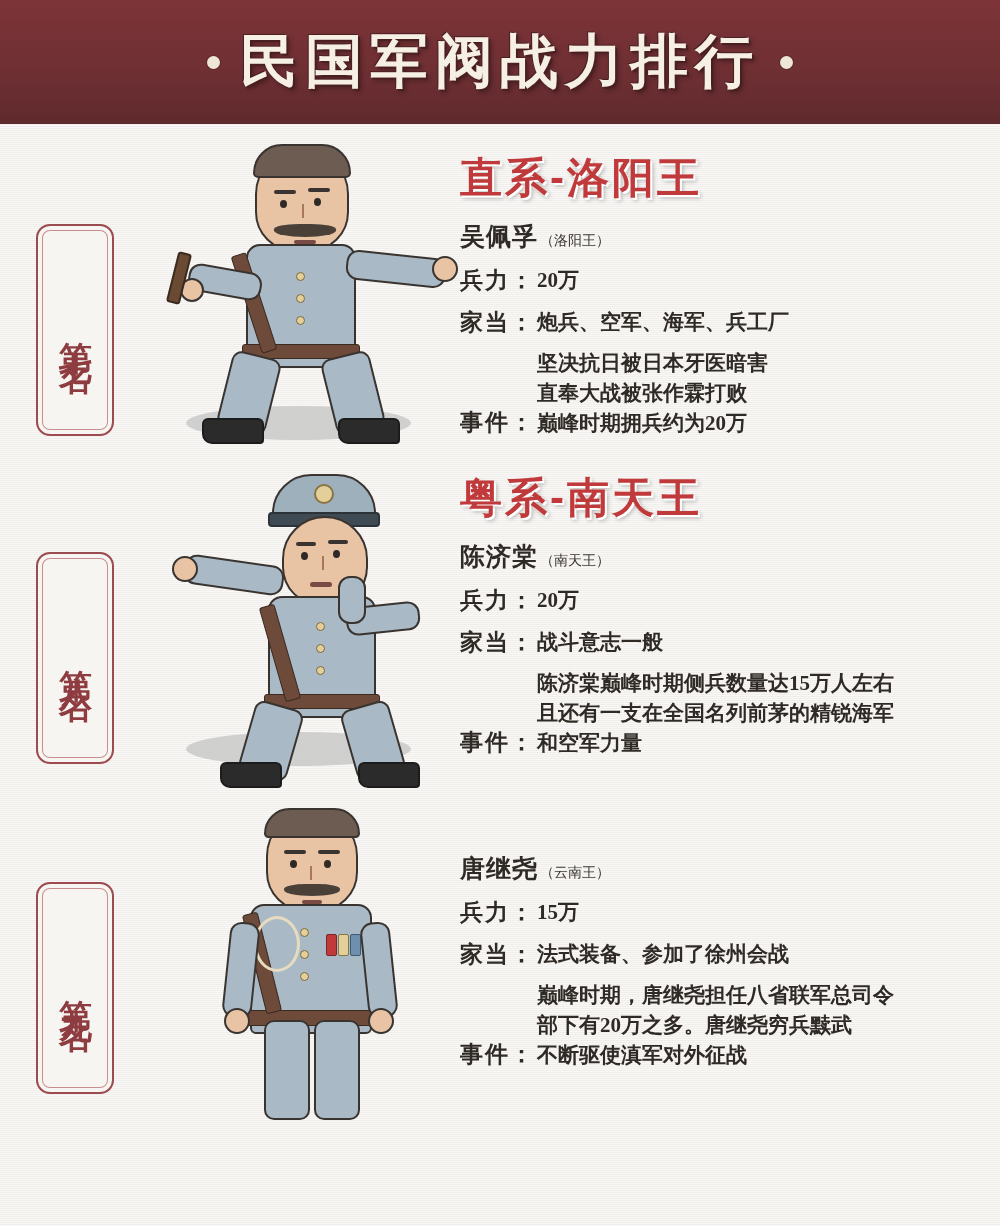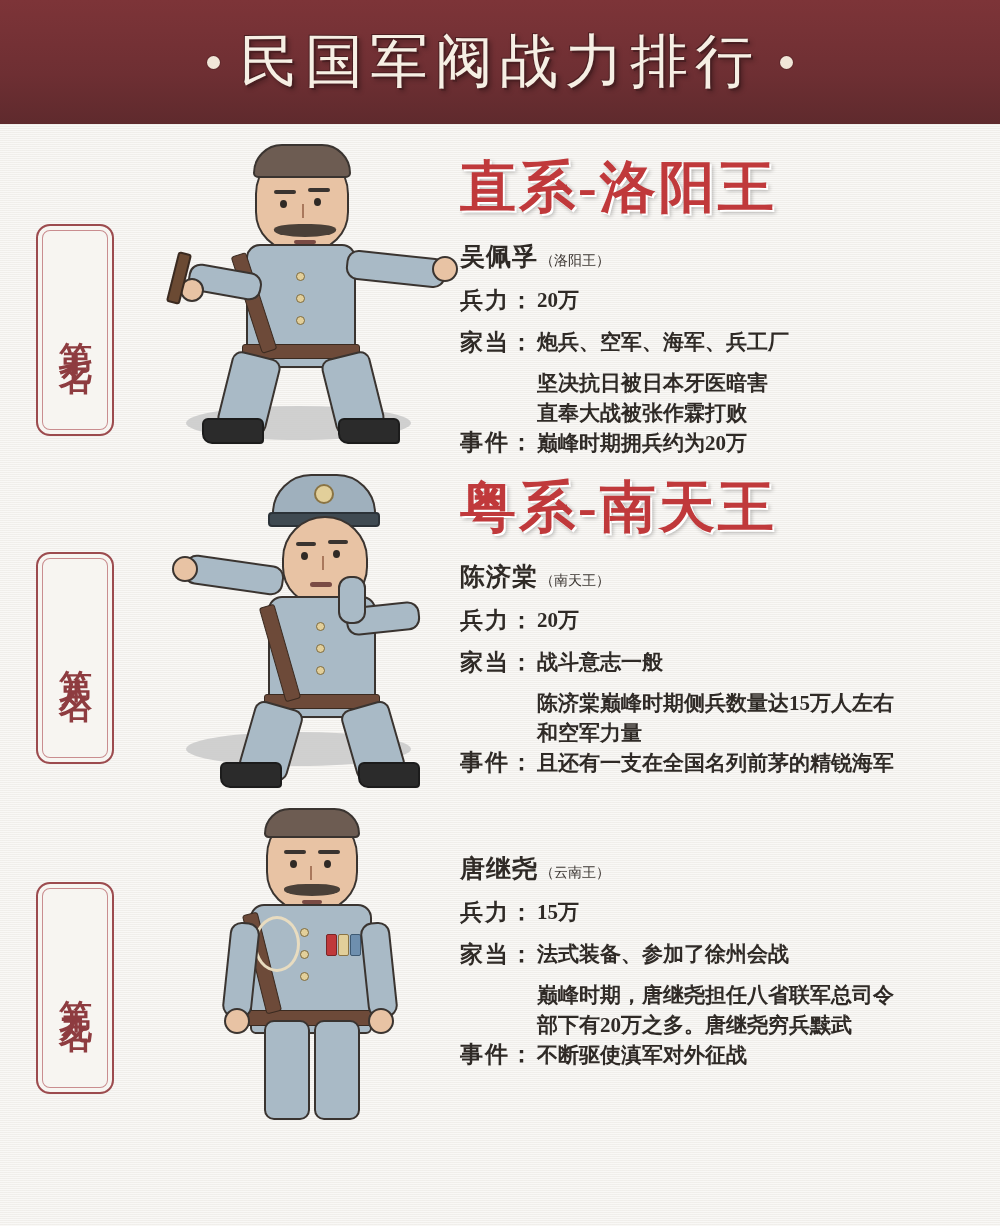--- a/index.html
+++ b/index.html
@@ -39,21 +39,21 @@
   }
   .header-dot {
     width: 13px;
     height: 13px;
     border-radius: 50%;
     background: #f0e6d8;
     box-shadow: 0 0 0 1px rgba(0,0,0,0.15);
   }
   .header-title {
     font-size: 58px;
-    font-weight: normal;
+    font-weight: bold;
     letter-spacing: 7px;
     color: #f6efe4;
     text-shadow:
       2px 2px 0 #4a1f22,
       -1px -1px 0 #4a1f22,
       3px 3px 5px rgba(0,0,0,0.35);
     font-family: "Liberation Serif", "DejaVu Serif", serif;
     white-space: nowrap;
   }
 
@@ -155,27 +155,27 @@
   .btn-dot { width: 7px; height: 7px; border-radius: 50%; background: #e2cf9a; border: 1px solid #7c6a3f; }
   .medal { width: 9px; height: 20px; border-radius: 2px; }
 
   
   .info {
     flex: 1 1 auto;
     padding-left: 10px;
     padding-top: 18px;
   }
   .info-title {
-    font-size: 56px;
+    font-size: 42px;
     font-weight: bold;
     color: #c0393b;
     letter-spacing: 3px;
     text-shadow: 2px 2px 0 #ffffff, 3px 3px 4px rgba(0,0,0,0.28);
     margin-bottom: 14px;
-    font-family: Liberation Serif, serif;
+    font-family: Liberation Sans, sans-serif;
   }
   .info-name-line {
     display: flex;
     align-items: baseline;
     margin-bottom: 12px;
   }
   .info-name {
     font-size: 25px;
     font-weight: bold;
     color: #2f2a26;
@@ -353,22 +353,22 @@
       <div class="info-field">
         <span class="field-label">家当</span>
         <span class="field-colon">：</span>
         <span class="field-value">战斗意志一般</span>
       </div>
       <div class="info-field">
         <span class="field-label">事件</span>
         <span class="field-colon">：</span>
         <span class="field-value">
           <div>陈济棠巅峰时期侧兵数量达15万人左右</div>
+          <div>且还有一支在全国名列前茅的精锐海军</div>
           <div>和空军力量</div>
-          <div>且还有一支在全国名列前茅的精锐海军</div>
         </span>
       </div>
     </div>
   </div>
 
   <div class="rank-row" style="height:330px;">
     <div class="rank-badge-wrap" style="padding-top:78px;">
       <div class="rank-badge">
         <span>第九名</span>
       </div>

